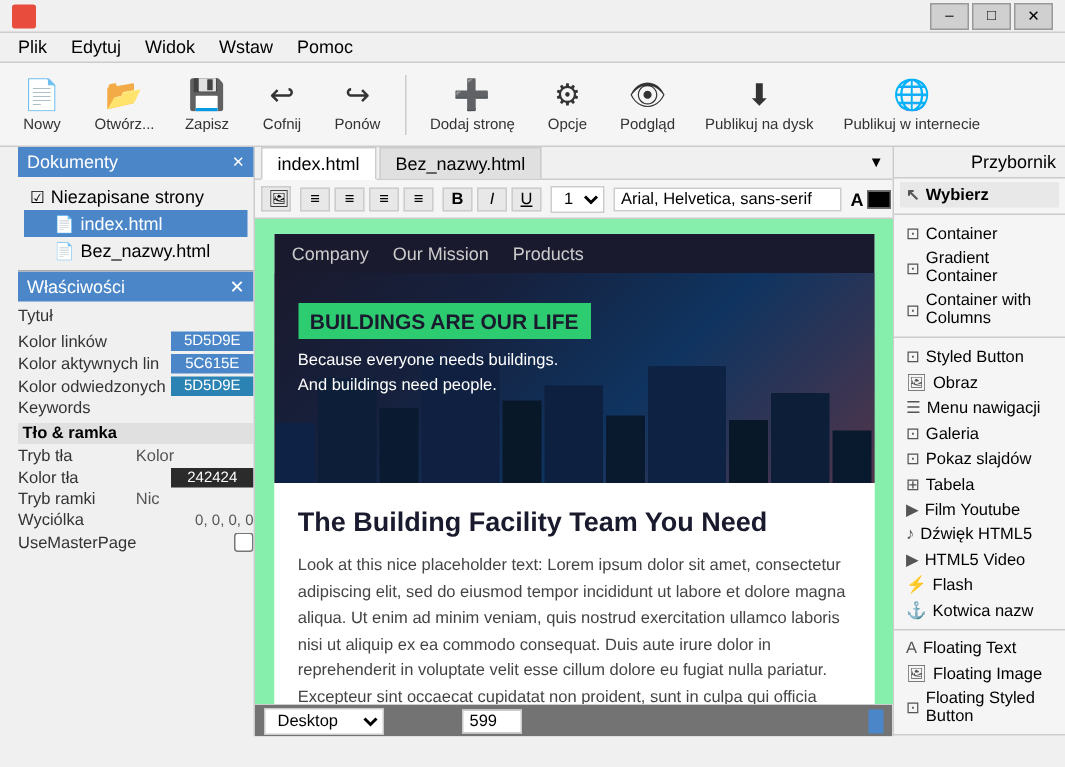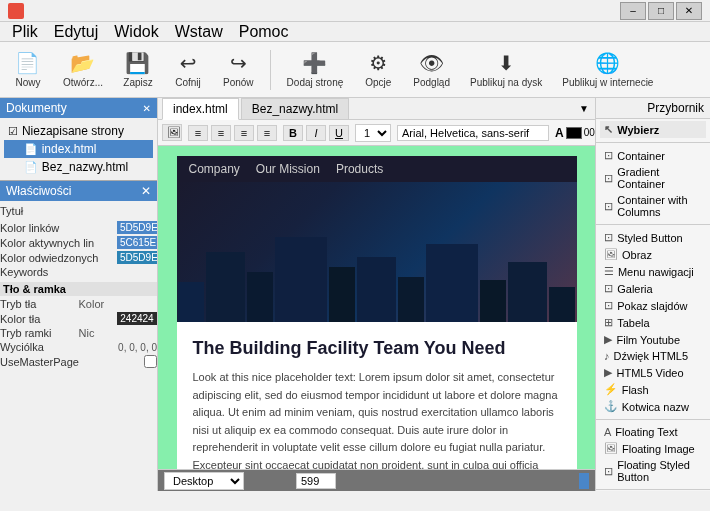--- a/index.html
+++ b/index.html
@@ -17,24 +17,24 @@
     }
     .title-bar-icon { width: 16px; height: 16px; background: #e74c3c; border-radius: 2px; margin-right: 6px; display: inline-block; }
     .title-bar-controls { margin-left: auto; display: flex; gap: 2px; }
     .title-btn { width: 26px; height: 18px; background: #d0d0d0; border: 1px solid #999; display: flex; align-items: center; justify-content: center; font-size: 10px; cursor: pointer; }
     
     
     .menu-bar {
       background: #f0f0f0;
       height: 20px;
       display: flex;
-      align-items: center;
+      align-items: flex-start;
       padding: 0 4px;
       border-bottom: 1px solid #ccc;
-      font-size: 16px;
+      font-size: 12px;
     }
     .menu-item { padding: 2px 8px; cursor: pointer; }
     
     
     .toolbar {
       background: #f5f5f5;
       height: 56px;
       display: flex;
       align-items: center;
       padding: 4px 6px;
@@ -55,20 +55,21 @@
       background: #f5f5f5;
       border: 1px solid transparent;
     }
     .toolbar-icon { font-size: 20px; margin-bottom: 2px; }
     .toolbar-sep { width: 1px; height: 40px; background: #ccc; margin: 0 3px; }
     
     
     .main-layout {
       display: flex;
       height: calc(511px - 22px - 20px - 56px - 20px);
+      padding-left: 12px;
     }
     .panel-header {
       background: #4a86c8;
       color: white;
       padding: 3px 6px;
       font-size: 12px;
       display: flex;
       align-items: center;
       justify-content: space-between;
     }
@@ -85,21 +86,21 @@
       color: white;
       padding: 3px 6px;
       font-size: 12px;
       display: flex;
       justify-content: space-between;
       margin-bottom: 4px;
     }
     .prop-row { display: flex; align-items: center; margin-bottom: 2px; font-size: 11px; }
     .prop-label { flex: 1; color: #333; font-size: 11px; }
     .prop-value { 
-      width: 40px; background: #4a86c8; color: white; 
+      width: 55px; background: #4a86c8; color: white; 
       padding: 1px 3px; font-size: 10px; text-align: center; 
     }
     .prop-value.dark { background: #2b2b2b; }
     .prop-section { font-size: 11px; font-weight: bold; margin-top: 4px; margin-bottom: 2px; background: #e0e0e0; padding: 1px 3px; }
     
     
     .center-panel {
       flex: 1;
       display: flex;
       flex-direction: column;
@@ -491,20 +492,25 @@
             <div style="flex:1;height:50px;background:#0a1a30;margin:0 1px;"></div>
             <div style="flex:2;height:85px;background:#0f2040;margin:0 1px;"></div>
             <div style="flex:1;height:55px;background:#091828;margin:0 1px;"></div>
             <div style="flex:1.5;height:65px;background:#0d2040;margin:0 1px;"></div>
             <div style="flex:1;height:45px;background:#0a1a2e;margin:0 1px;"></div>
             <div style="flex:2;height:78px;background:#0e2244;margin:0 1px;"></div>
             <div style="flex:1;height:42px;background:#091828;margin:0 1px;"></div>
             <div style="flex:1.5;height:60px;background:#0d1e38;margin:0 1px;"></div>
             <div style="flex:1;height:35px;background:#0a1a2e;margin:0 1px;"></div>
           </div>
+          <div class="hero-text">
+            <div class="hero-headline">BUILDINGS ARE OUR LIFE</div>
+            <div class="hero-sub">Because everyone needs buildings.</div>
+            <div class="hero-sub">And buildings need people.</div>
+          </div>
         </div>
 
         <div class="content-section">
           <div class="content-title">The Building Facility Team You Need</div>
           <div class="content-body">Look at this nice placeholder text: Lorem ipsum dolor sit amet, consectetur adipiscing elit, sed do eiusmod tempor incididunt ut labore et dolore magna aliqua. Ut enim ad minim veniam, quis nostrud exercitation ullamco laboris nisi ut aliquip ex ea commodo consequat. Duis aute irure dolor in reprehenderit in voluptate velit esse cillum dolore eu fugiat nulla pariatur. Excepteur sint occaecat cupidatat non proident, sunt in culpa qui officia deserunt mollit anim id est laborum.</div>
 
         </div>
       </div>
 
     </div>

